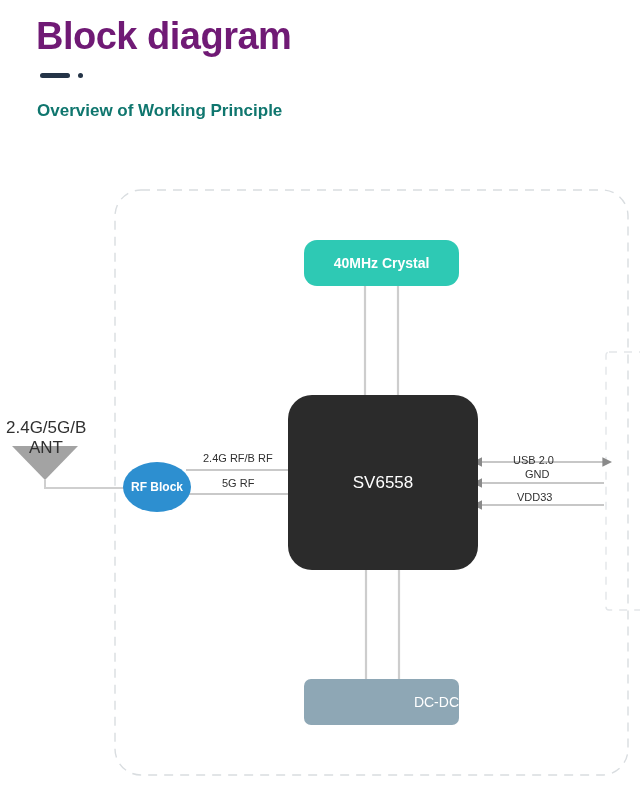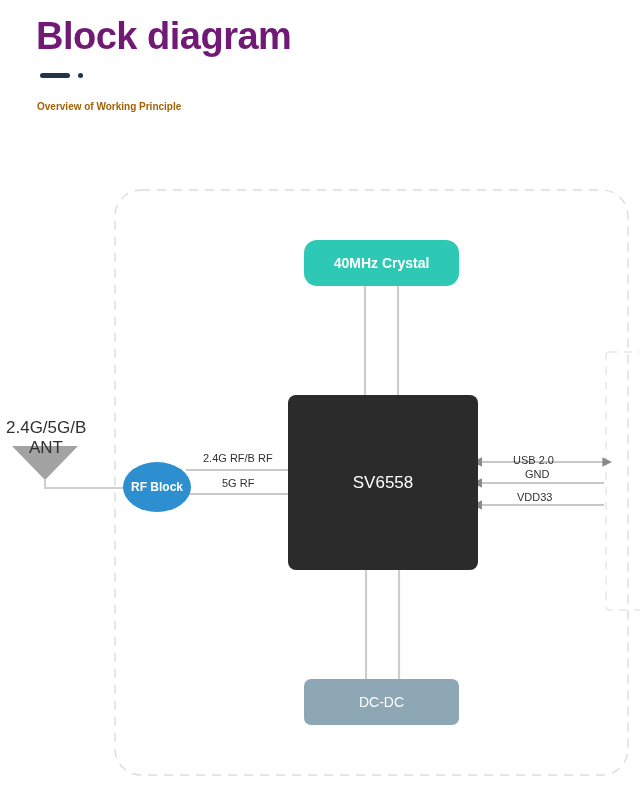--- a/index.html
+++ b/index.html
@@ -52,23 +52,23 @@
     position: absolute;
     left: 38px; top: 1px;
     width: 5px; height: 5px;
     background: #243447;
     border-radius: 50%;
   }
   #page-subtitle {
     position: absolute;
     left: 37px;
     top: 101px;
-    font-size: 10px;
+    font-size: 17px;
     font-weight: 700;
-    color: #a16207;
+    color: #0f766e;
     white-space: nowrap;
   }
 
   
   #diagram {
     position: absolute;
     left: 0; top: 0;
     width: 640px;
     height: 788px;
   }
@@ -91,31 +91,32 @@
     width: 155px; height: 46px;
     background: #2ec9b4;
     border-radius: 13px;
     font-size: 14px;
     font-weight: 600;
   }
   #block-soc {
     left: 288px; top: 395px;
     width: 190px; height: 175px;
     background: #2b2b2b;
-    border-radius: 8px;
+    border-radius: 24px;
     font-size: 17px;
     font-weight: 400;
   }
   #block-dcdc {
     left: 304px; top: 679px;
     width: 155px; height: 46px;
     background: #8ea7b5;
     border-radius: 7px;
     font-size: 14px;
     font-weight: 500;
+    justify-content: flex-end;
   }
   #block-rfchain {
     left: 123px; top: 462px;
     width: 68px; height: 50px;
     background: #2d8fd0;
     border-radius: 50%;
     font-size: 12px;
     font-weight: 600;
   }
 

